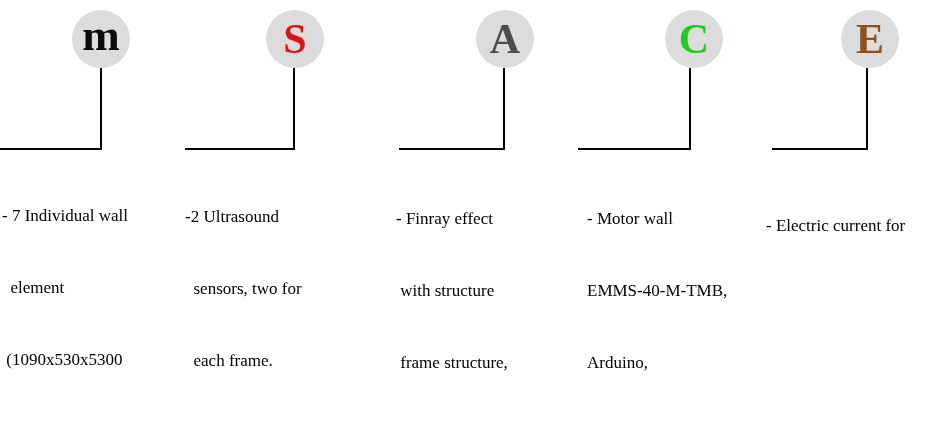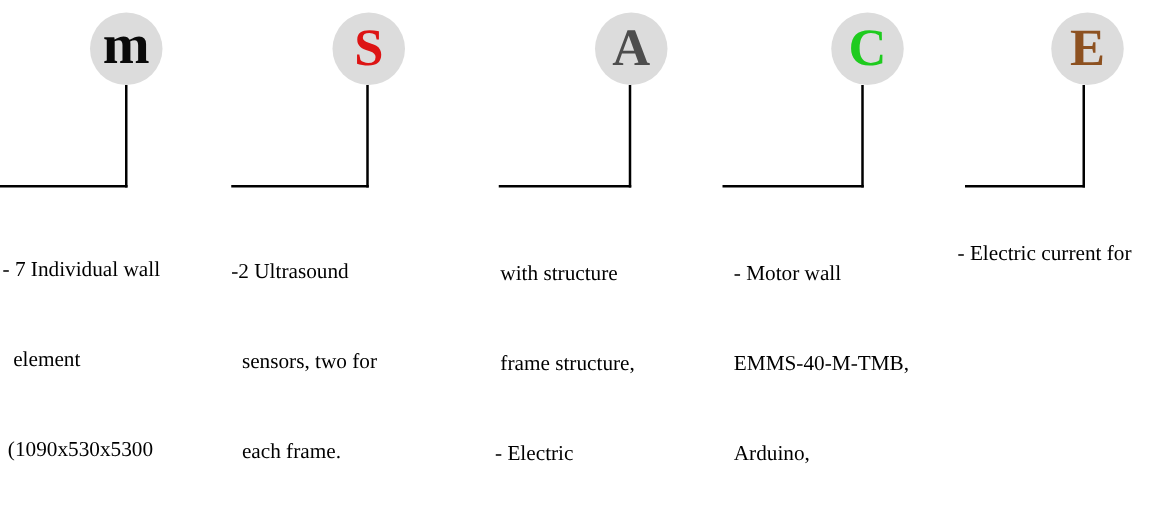--- a/index.html
+++ b/index.html
@@ -70,21 +70,21 @@
     color: #000000;
     font-size: 17px;
     line-height: 24px;
     white-space: pre;
     font-family: "Liberation Serif", serif;
   }
   .text-0 { left: 2px;   top: 156px; }
   .text-1 { left: 185px; top: 157px; }
   .text-2 { left: 396px; top: 159px; }
   .text-3 { left: 587px; top: 159px; }
-  .text-4 { left: 766px; top: 143px; }
+  .text-4 { left: 766px; top: 166px; }
 </style>
 </head>
 <body>
 
 <div class="stage">
 
   <div class="badge badge-0" style="background-color: rgb(220, 220, 220);">
     <span class="letter letter-m" style="color: rgb(10, 10, 10);">m</span>
   </div>
   <div class="vline vline-0" style="background-color: rgb(0, 0, 0);"></div>
@@ -113,20 +113,21 @@
     <div>  sensors, two for</div>
     <div>  each frame.</div>
   </div>
 
   <div class="badge badge-2" style="background-color: rgb(220, 220, 220);">
     <span class="letter" style="color: rgb(77, 77, 77);">A</span>
   </div>
   <div class="vline vline-2" style="background-color: rgb(0, 0, 0);"></div>
   <div class="hline hline-2" style="background-color: rgb(0, 0, 0);"></div>
   <div class="textblock text-2">
+    <div>- Finray effect</div>
     <div> with structure</div>
     <div> frame structure,</div>
     <div>- Electric</div>
     
     
     
   </div>
 
   <div class="badge badge-3" style="background-color: rgb(220, 220, 220);">
     <span class="letter" style="color: rgb(30, 203, 30);">C</span>

